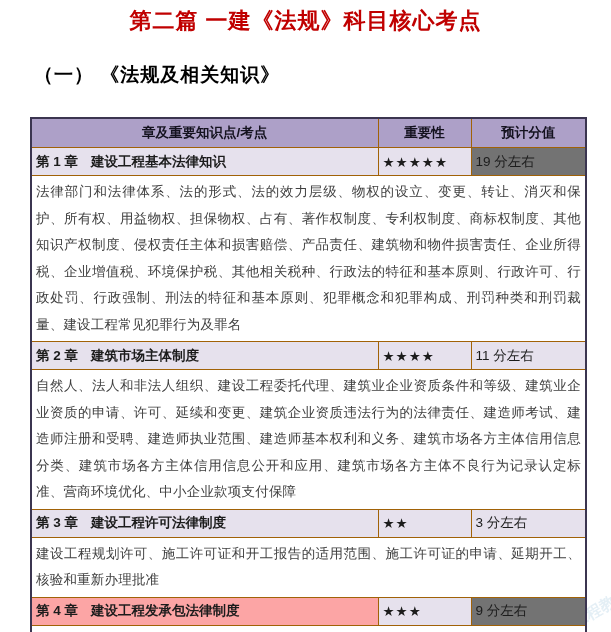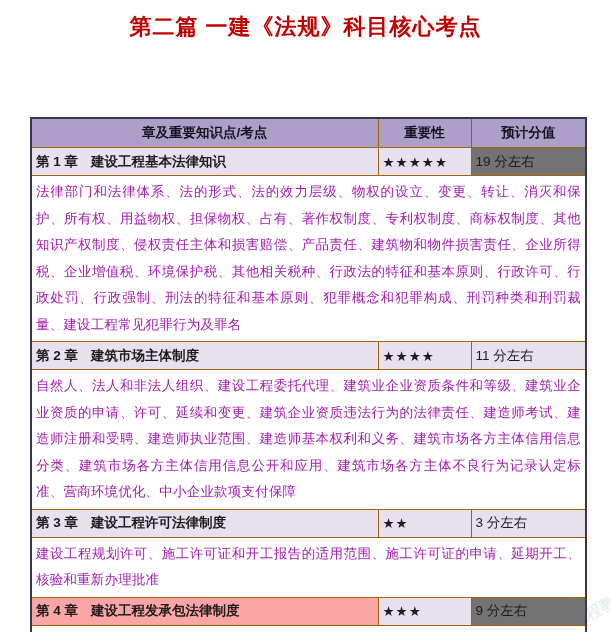--- a/index.html
+++ b/index.html
@@ -1,21 +1,21 @@
 <!DOCTYPE html>
 <html><head>
 <meta charset="utf-8">
 <style>
   html,body{margin:0;padding:0;background:#ffffff;}
   .page{
     position:relative;width:611px;height:632px;overflow:hidden;background:#ffffff;
     font-family:"Liberation Sans","DejaVu Sans",sans-serif;color:#1c1c1c;
   }
   .doc-title{
-    position:absolute;top:12px;left:0;width:611px;text-align:center;
+    position:absolute;top:6px;left:0;width:611px;text-align:center;
     font-size:22px;font-weight:bold;color:#c00000;letter-spacing:1px;
   }
   .doc-subtitle{
     position:absolute;top:62px;left:34px;
     font-size:19px;font-weight:bold;color:#000000;letter-spacing:1px;
   }
   table.kp{
     position:absolute;top:117px;left:30px;width:555px;
     border-collapse:collapse;table-layout:fixed;
     border:2px solid #3b3550;
@@ -37,21 +37,21 @@
   tr.chapter-row td.ch-cell{font-weight:bold;margin-top:12px;}
   .ch-num{font-weight:bold;}
   .ch-name{font-weight:bold;margin-left:13px;}
   td.stars-cell{
     font-family:"DejaVu Sans",sans-serif;font-weight:normal;
     letter-spacing:1px;font-size:13px;padding-left:5px;
   }
   td.score-cell{font-weight:normal;padding-left:5px;}
   tr.points-row td{
     background:#ffffff;padding:3px 4px;
-    line-height:26.5px;text-align:justify;letter-spacing:0.2px;color:#a21caf;
+    line-height:26.5px;text-align:justify;letter-spacing:0.2px;color:#404040;
   }
   
   .wm{position:absolute;pointer-events:none;white-space:nowrap;}
   .wm-gray{color:#7d7d7d;font-weight:bold;}
   .wm-blue{color:#5f9ec7;font-weight:bold;}
   .wm-ring{border-radius:50%;}
 </style>
 </head>
 <body>
 
@@ -60,20 +60,21 @@
   <div class="wm wm-gray" style="left:88px;top:252px;font-size:26px;opacity:.18;transform:rotate(-30deg);">建设工程教育网</div>
   <div class="wm wm-gray" style="left:352px;top:232px;font-size:15px;opacity:.16;transform:rotate(-30deg);">www.jianshe99.com</div>
   <div class="wm wm-gray" style="left:112px;top:546px;font-size:26px;opacity:.18;transform:rotate(-30deg);">建设工程教育网</div>
   <div class="wm wm-gray" style="left:168px;top:598px;font-size:15px;opacity:.16;transform:rotate(-30deg);">www.jianshe99.com</div>
   <div class="wm wm-ring" style="left:498px;top:360px;width:52px;height:52px;border:9px solid #6fa8cc;opacity:.22;"></div>
   <div class="wm wm-ring" style="left:58px;top:336px;width:40px;height:40px;border:7px solid #6fa8cc;opacity:.14;"></div>
   <div class="wm wm-blue" style="left:462px;top:404px;font-size:13px;opacity:.25;transform:rotate(-30deg);">www.jianshe99.com</div>
   <div class="wm wm-blue" style="left:538px;top:602px;font-size:16px;opacity:.16;transform:rotate(-30deg);">建设工程教育网</div>
 
   <div class="doc-title" style="color: rgb(192, 0, 0);">第二篇 一建《法规》科目核心考点</div>
+  <div class="doc-subtitle">（一） 《法规及相关知识》</div>
 
   <table class="kp">
     <colgroup>
         <col class="c1">
         <col class="c2">
         <col class="c3">
       </colgroup>
     <thead>
       <tr class="head-row">
         <th style="background: rgb(173, 160, 200);">章及重要知识点/考点</th>

